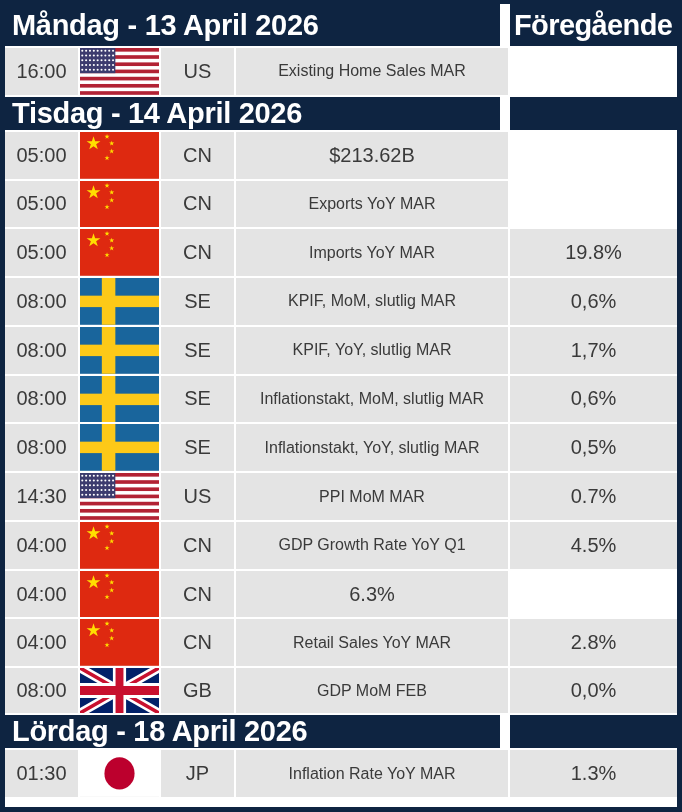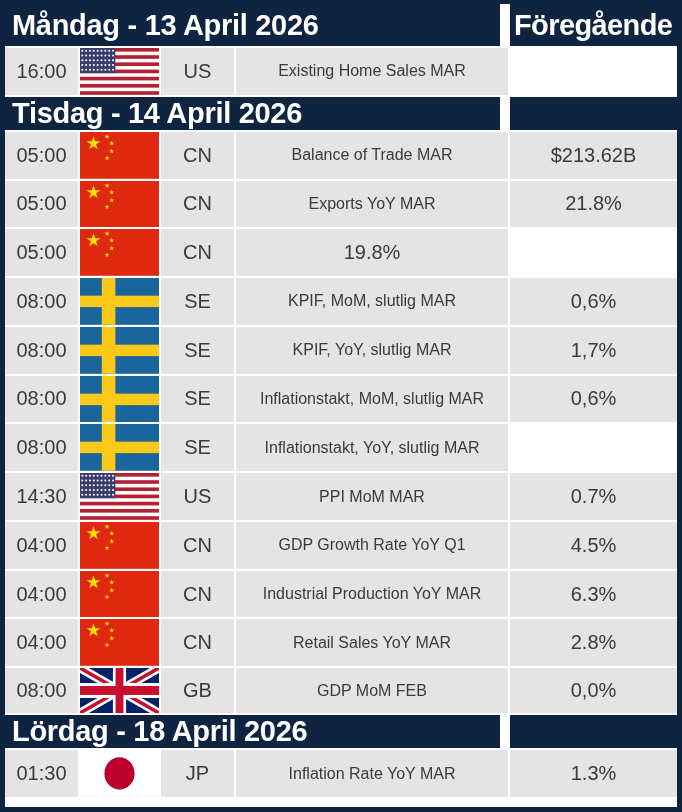--- a/index.html
+++ b/index.html
@@ -158,52 +158,51 @@
         <svg viewBox="0 0 76 45" preserveAspectRatio="none" xmlns="http://www.w3.org/2000/svg">
           <rect width="76" height="45" fill="#de2910"></rect>
           <path d="M0,-1 L0.2245,-0.309 L0.951,-0.309 L0.3633,0.118 L0.5878,0.809 L0,0.382 L-0.5878,0.809 L-0.3633,0.118 L-0.951,-0.309 L-0.2245,-0.309 Z" transform="translate(13,11) scale(7)" fill="#ffde00"></path>
           <path d="M0,-1 L0.2245,-0.309 L0.951,-0.309 L0.3633,0.118 L0.5878,0.809 L0,0.382 L-0.5878,0.809 L-0.3633,0.118 L-0.951,-0.309 L-0.2245,-0.309 Z" transform="translate(26,4.5) scale(2.6)" fill="#ffde00"></path>
           <path d="M0,-1 L0.2245,-0.309 L0.951,-0.309 L0.3633,0.118 L0.5878,0.809 L0,0.382 L-0.5878,0.809 L-0.3633,0.118 L-0.951,-0.309 L-0.2245,-0.309 Z" transform="translate(30.5,11) scale(2.6)" fill="#ffde00"></path>
           <path d="M0,-1 L0.2245,-0.309 L0.951,-0.309 L0.3633,0.118 L0.5878,0.809 L0,0.382 L-0.5878,0.809 L-0.3633,0.118 L-0.951,-0.309 L-0.2245,-0.309 Z" transform="translate(30.5,18.5) scale(2.6)" fill="#ffde00"></path>
           <path d="M0,-1 L0.2245,-0.309 L0.951,-0.309 L0.3633,0.118 L0.5878,0.809 L0,0.382 L-0.5878,0.809 L-0.3633,0.118 L-0.951,-0.309 L-0.2245,-0.309 Z" transform="translate(26,25) scale(2.6)" fill="#ffde00"></path>
         </svg>
       </div>
     <div class="cell">CN</div>
-    <div class="cell event">Balance of Trade MAR</div>
     <div class="cell">$213.62B</div>
   </div>
     <div class="row">
     <div class="cell">05:00</div>
     <div class="cell flag">
         <svg viewBox="0 0 76 45" preserveAspectRatio="none" xmlns="http://www.w3.org/2000/svg">
           <rect width="76" height="45" fill="#de2910"></rect>
           <path d="M0,-1 L0.2245,-0.309 L0.951,-0.309 L0.3633,0.118 L0.5878,0.809 L0,0.382 L-0.5878,0.809 L-0.3633,0.118 L-0.951,-0.309 L-0.2245,-0.309 Z" transform="translate(13,11) scale(7)" fill="#ffde00"></path>
           <path d="M0,-1 L0.2245,-0.309 L0.951,-0.309 L0.3633,0.118 L0.5878,0.809 L0,0.382 L-0.5878,0.809 L-0.3633,0.118 L-0.951,-0.309 L-0.2245,-0.309 Z" transform="translate(26,4.5) scale(2.6)" fill="#ffde00"></path>
           <path d="M0,-1 L0.2245,-0.309 L0.951,-0.309 L0.3633,0.118 L0.5878,0.809 L0,0.382 L-0.5878,0.809 L-0.3633,0.118 L-0.951,-0.309 L-0.2245,-0.309 Z" transform="translate(30.5,11) scale(2.6)" fill="#ffde00"></path>
           <path d="M0,-1 L0.2245,-0.309 L0.951,-0.309 L0.3633,0.118 L0.5878,0.809 L0,0.382 L-0.5878,0.809 L-0.3633,0.118 L-0.951,-0.309 L-0.2245,-0.309 Z" transform="translate(30.5,18.5) scale(2.6)" fill="#ffde00"></path>
           <path d="M0,-1 L0.2245,-0.309 L0.951,-0.309 L0.3633,0.118 L0.5878,0.809 L0,0.382 L-0.5878,0.809 L-0.3633,0.118 L-0.951,-0.309 L-0.2245,-0.309 Z" transform="translate(26,25) scale(2.6)" fill="#ffde00"></path>
         </svg>
       </div>
     <div class="cell">CN</div>
     <div class="cell event">Exports YoY MAR</div>
-    <div class="cell">21.8%</div>
   </div>
     <div class="row">
     <div class="cell">05:00</div>
     <div class="cell flag">
         <svg viewBox="0 0 76 45" preserveAspectRatio="none" xmlns="http://www.w3.org/2000/svg">
           <rect width="76" height="45" fill="#de2910"></rect>
           <path d="M0,-1 L0.2245,-0.309 L0.951,-0.309 L0.3633,0.118 L0.5878,0.809 L0,0.382 L-0.5878,0.809 L-0.3633,0.118 L-0.951,-0.309 L-0.2245,-0.309 Z" transform="translate(13,11) scale(7)" fill="#ffde00"></path>
           <path d="M0,-1 L0.2245,-0.309 L0.951,-0.309 L0.3633,0.118 L0.5878,0.809 L0,0.382 L-0.5878,0.809 L-0.3633,0.118 L-0.951,-0.309 L-0.2245,-0.309 Z" transform="translate(26,4.5) scale(2.6)" fill="#ffde00"></path>
           <path d="M0,-1 L0.2245,-0.309 L0.951,-0.309 L0.3633,0.118 L0.5878,0.809 L0,0.382 L-0.5878,0.809 L-0.3633,0.118 L-0.951,-0.309 L-0.2245,-0.309 Z" transform="translate(30.5,11) scale(2.6)" fill="#ffde00"></path>
           <path d="M0,-1 L0.2245,-0.309 L0.951,-0.309 L0.3633,0.118 L0.5878,0.809 L0,0.382 L-0.5878,0.809 L-0.3633,0.118 L-0.951,-0.309 L-0.2245,-0.309 Z" transform="translate(30.5,18.5) scale(2.6)" fill="#ffde00"></path>
           <path d="M0,-1 L0.2245,-0.309 L0.951,-0.309 L0.3633,0.118 L0.5878,0.809 L0,0.382 L-0.5878,0.809 L-0.3633,0.118 L-0.951,-0.309 L-0.2245,-0.309 Z" transform="translate(26,25) scale(2.6)" fill="#ffde00"></path>
         </svg>
       </div>
     <div class="cell">CN</div>
+    <div class="cell event">Imports YoY MAR</div>
     <div class="cell">19.8%</div>
   </div>
     <div class="row">
     <div class="cell">08:00</div>
     <div class="cell flag">
         <svg viewBox="0 0 76 45" preserveAspectRatio="none" xmlns="http://www.w3.org/2000/svg">
           <rect width="76" height="45" fill="#19659c"></rect>
           <rect x="21" y="0" width="13" height="45" fill="#fdc918"></rect>
           <rect x="0" y="17" width="76" height="11" fill="#fdc918"></rect>
         </svg>
@@ -242,20 +241,21 @@
     <div class="cell">08:00</div>
     <div class="cell flag">
         <svg viewBox="0 0 76 45" preserveAspectRatio="none" xmlns="http://www.w3.org/2000/svg">
           <rect width="76" height="45" fill="#19659c"></rect>
           <rect x="21" y="0" width="13" height="45" fill="#fdc918"></rect>
           <rect x="0" y="17" width="76" height="11" fill="#fdc918"></rect>
         </svg>
       </div>
     <div class="cell">SE</div>
     <div class="cell event">Inflationstakt, YoY, slutlig MAR</div>
+    <div class="cell">0,5%</div>
   </div>
     <div class="row">
     <div class="cell">14:30</div>
     <div class="cell flag">
         <svg viewBox="0 0 76 45" preserveAspectRatio="none" xmlns="http://www.w3.org/2000/svg">
           <rect width="76" height="45" fill="#ffffff"></rect>
           <rect x="0" y="0.00" width="76" height="3.51" fill="#b22234"></rect>
           <rect x="0" y="6.92" width="76" height="3.51" fill="#b22234"></rect>
           <rect x="0" y="13.85" width="76" height="3.51" fill="#b22234"></rect>
           <rect x="0" y="20.77" width="76" height="3.51" fill="#b22234"></rect>
@@ -336,21 +336,20 @@
         <svg viewBox="0 0 76 45" preserveAspectRatio="none" xmlns="http://www.w3.org/2000/svg">
           <rect width="76" height="45" fill="#de2910"></rect>
           <path d="M0,-1 L0.2245,-0.309 L0.951,-0.309 L0.3633,0.118 L0.5878,0.809 L0,0.382 L-0.5878,0.809 L-0.3633,0.118 L-0.951,-0.309 L-0.2245,-0.309 Z" transform="translate(13,11) scale(7)" fill="#ffde00"></path>
           <path d="M0,-1 L0.2245,-0.309 L0.951,-0.309 L0.3633,0.118 L0.5878,0.809 L0,0.382 L-0.5878,0.809 L-0.3633,0.118 L-0.951,-0.309 L-0.2245,-0.309 Z" transform="translate(26,4.5) scale(2.6)" fill="#ffde00"></path>
           <path d="M0,-1 L0.2245,-0.309 L0.951,-0.309 L0.3633,0.118 L0.5878,0.809 L0,0.382 L-0.5878,0.809 L-0.3633,0.118 L-0.951,-0.309 L-0.2245,-0.309 Z" transform="translate(30.5,11) scale(2.6)" fill="#ffde00"></path>
           <path d="M0,-1 L0.2245,-0.309 L0.951,-0.309 L0.3633,0.118 L0.5878,0.809 L0,0.382 L-0.5878,0.809 L-0.3633,0.118 L-0.951,-0.309 L-0.2245,-0.309 Z" transform="translate(30.5,18.5) scale(2.6)" fill="#ffde00"></path>
           <path d="M0,-1 L0.2245,-0.309 L0.951,-0.309 L0.3633,0.118 L0.5878,0.809 L0,0.382 L-0.5878,0.809 L-0.3633,0.118 L-0.951,-0.309 L-0.2245,-0.309 Z" transform="translate(26,25) scale(2.6)" fill="#ffde00"></path>
         </svg>
       </div>
     <div class="cell">CN</div>
-    <div class="cell event">Industrial Production YoY MAR</div>
     <div class="cell">6.3%</div>
   </div>
     <div class="row">
     <div class="cell">04:00</div>
     <div class="cell flag">
         <svg viewBox="0 0 76 45" preserveAspectRatio="none" xmlns="http://www.w3.org/2000/svg">
           <rect width="76" height="45" fill="#de2910"></rect>
           <path d="M0,-1 L0.2245,-0.309 L0.951,-0.309 L0.3633,0.118 L0.5878,0.809 L0,0.382 L-0.5878,0.809 L-0.3633,0.118 L-0.951,-0.309 L-0.2245,-0.309 Z" transform="translate(13,11) scale(7)" fill="#ffde00"></path>
           <path d="M0,-1 L0.2245,-0.309 L0.951,-0.309 L0.3633,0.118 L0.5878,0.809 L0,0.382 L-0.5878,0.809 L-0.3633,0.118 L-0.951,-0.309 L-0.2245,-0.309 Z" transform="translate(26,4.5) scale(2.6)" fill="#ffde00"></path>
           <path d="M0,-1 L0.2245,-0.309 L0.951,-0.309 L0.3633,0.118 L0.5878,0.809 L0,0.382 L-0.5878,0.809 L-0.3633,0.118 L-0.951,-0.309 L-0.2245,-0.309 Z" transform="translate(30.5,11) scale(2.6)" fill="#ffde00"></path>

